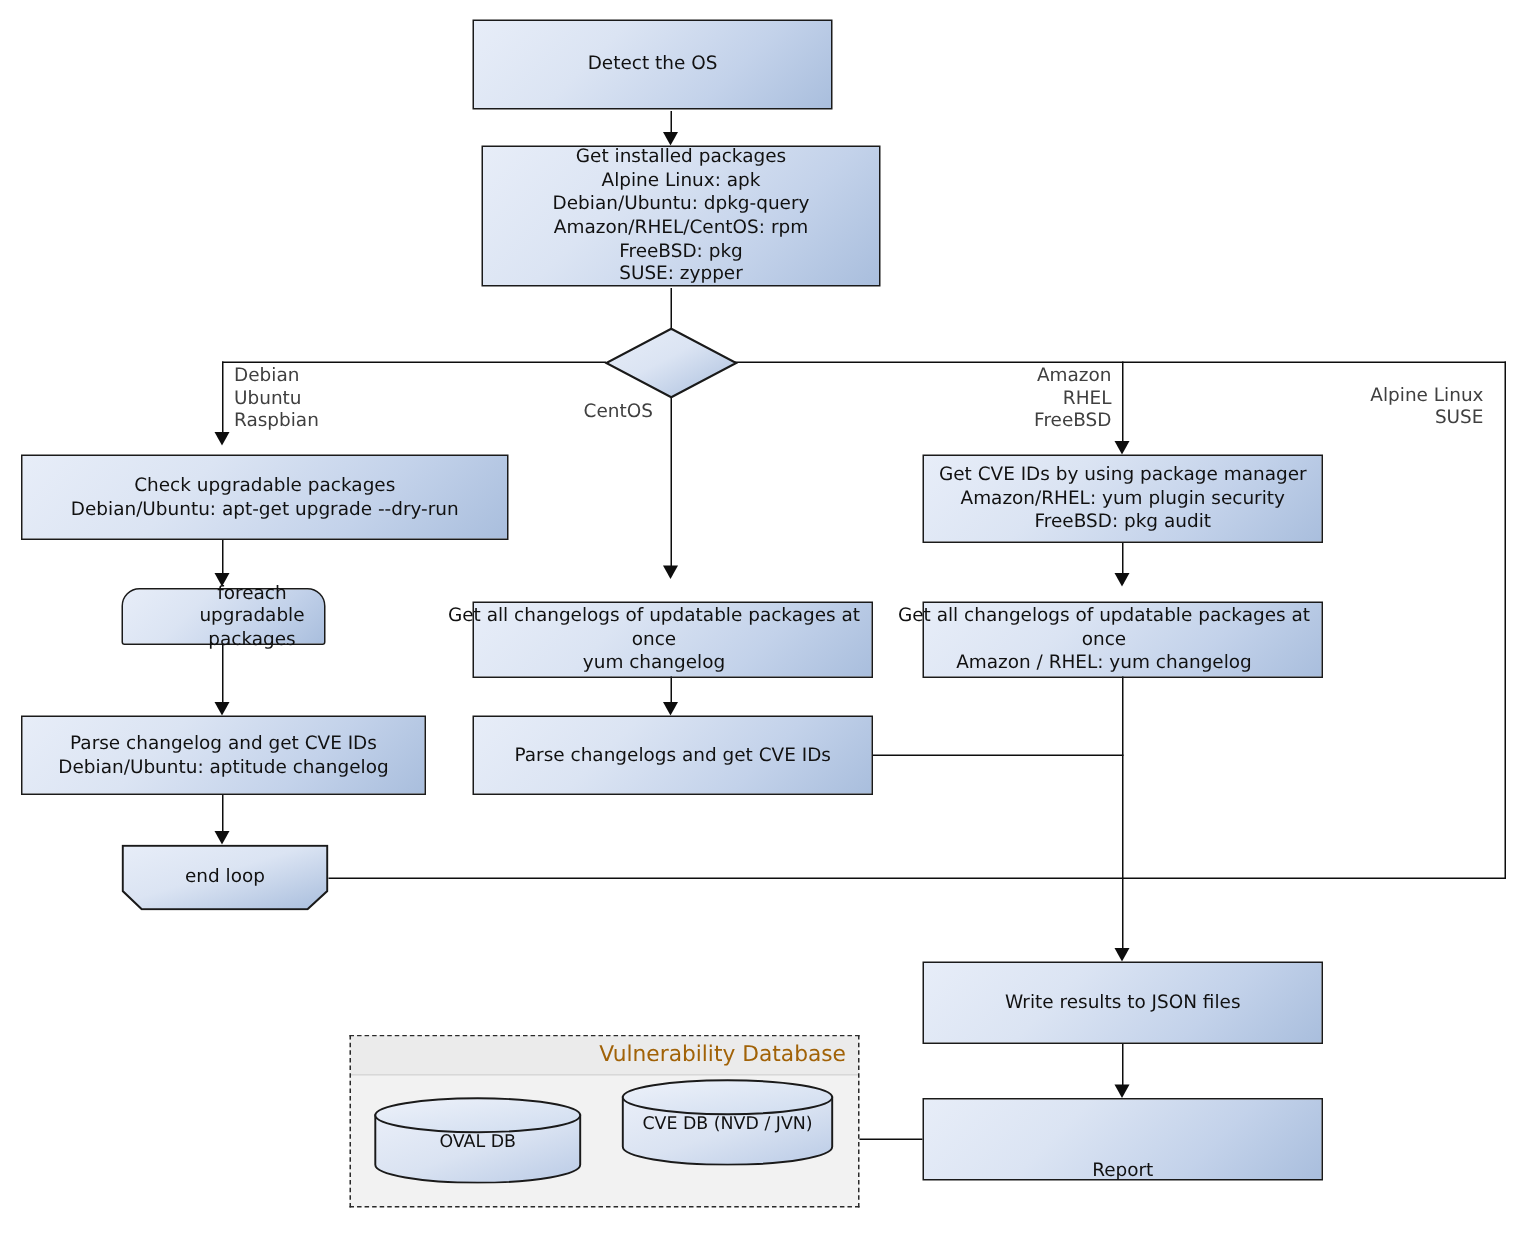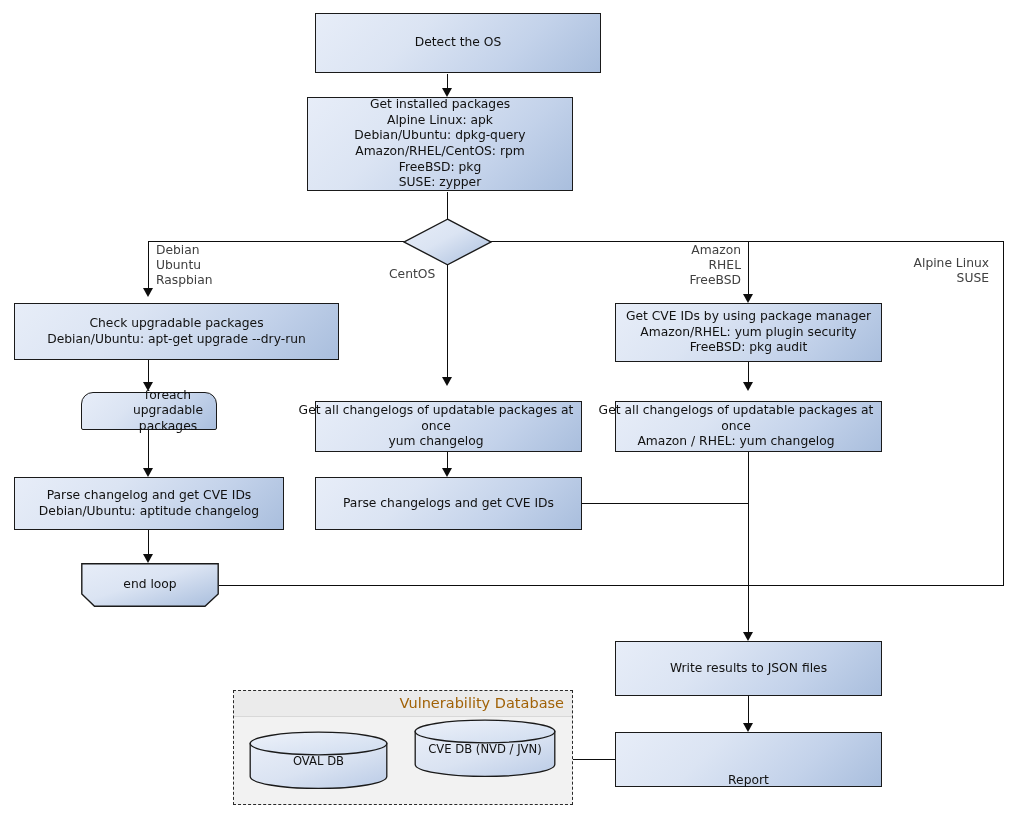--- a/index.html
+++ b/index.html
@@ -149,25 +149,25 @@
   <div class="elabel left" style="left:156px;top:243px;width:120px;">Debian
 Ubuntu
 Raspbian</div>
   <div class="elabel left" style="left:389px;top:267px;width:60px;">CentOS</div>
   <div class="elabel right" style="left:620px;top:243px;width:121px;">Amazon
 RHEL
 FreeBSD</div>
   <div class="elabel right" style="left:860px;top:256px;width:129px;">Alpine Linux
 SUSE</div>
 
-  <div class="node" style="left:315px;top:13px;width:286px;height:60px;justify-content:center;">
+  <div class="node" style="left:315px;top:13px;width:240px;height:60px;justify-content:center;">
     <span class="txt" style="white-space:pre-line;">Detect the OS</span>
   </div>
 
-  <div class="node" style="left:307px;top:97px;width:266px;height:94px;">
+  <div class="node" style="left:321px;top:97px;width:266px;height:94px;">
     <span class="txt" style="white-space:pre-line;">Get installed packages
 Alpine Linux: apk
 Debian/Ubuntu: dpkg-query
 Amazon/RHEL/CentOS: rpm
 FreeBSD: pkg
 SUSE: zypper</span>
   </div>
 
   <div class="diamond" style="left:403px;top:218px;width:89px;height:48px;">
     <svg width="89" height="48" viewBox="0 0 89 48">

